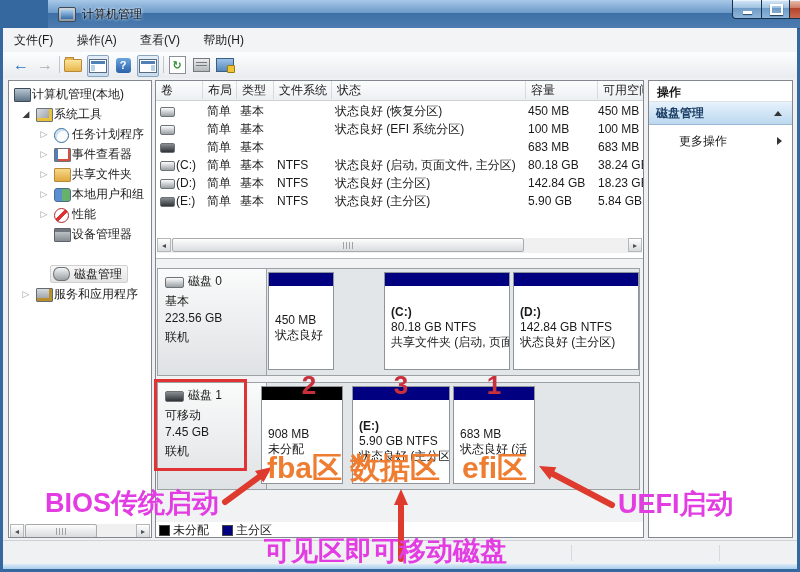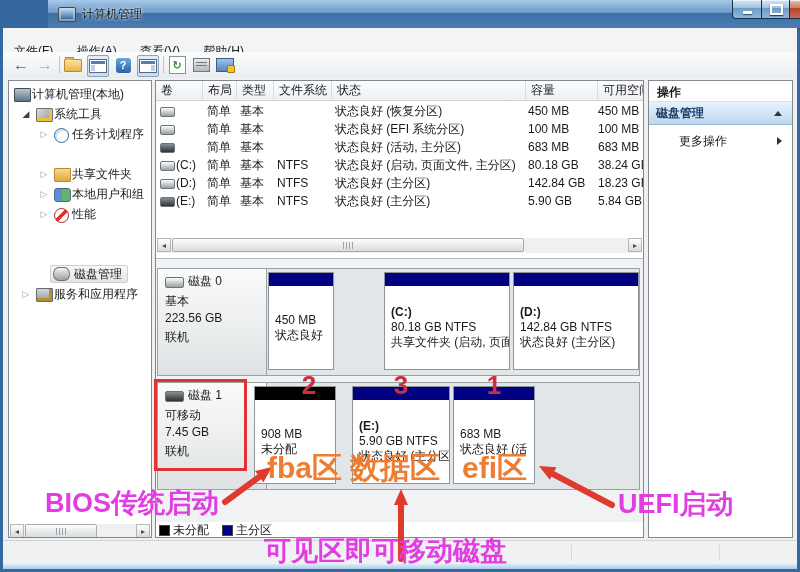--- a/index.html
+++ b/index.html
@@ -17,21 +17,21 @@
     background:linear-gradient(#d7e9f8,#9dc0e0 45%,#6f9cc6 46%,#8fb6da);display:flex;align-items:center;justify-content:center;
     color:#fff;box-shadow:inset 0 1px 0 #eaf4fc;}
   #btn-min{left:684px;width:29px;border-radius:0 0 0 4px;}
   #btn-max{left:713px;width:28px;}
   #btn-close{left:741px;width:45px;border-radius:0 0 4px 0;background:linear-gradient(#e8c2b4,#cf7a63 45%,#b4432c 46%,#c96a50);}
   .glyph-min{width:9px;height:3px;background:#fff;box-shadow:0 1px 1px #2a4a66;margin-top:6px;}
   .glyph-max{width:9px;height:7px;border:2px solid #fff;box-shadow:0 1px 1px #2a4a66;}
   #btn-close::before{content:"\00d7";font-size:14px;font-weight:bold;text-shadow:0 1px 1px #5e1d10;}
 
   .menubar{position:absolute;left:3px;top:28px;width:794px;height:24px;background:#f3f4f5;border-bottom:1px solid #dfe2e5;}
-  .mitem{display:inline-block;padding:11px 9px;line-height:24px;margin-left:2px;}
+  .mitem{display:inline-block;padding:0 9px;line-height:24px;margin-left:2px;}
   .toolbar{position:absolute;left:3px;top:52px;width:794px;height:26px;
     background:linear-gradient(#fcfdfe,#e9ecef);border-bottom:1px solid #c8ccd0;}
   .tbtn{position:absolute;top:3px;width:20px;height:20px;display:flex;align-items:center;justify-content:center;}
   .tsep{position:absolute;top:4px;width:1px;height:17px;background:#c3c7cb;}
   .pressed{border:1px solid #8aa5bd;border-radius:2px;background:linear-gradient(#e3eefa,#c8dcef);}
   #tb-back::before{content:"\2190";color:#2f74b8;font-weight:bold;font-size:16px;}
   #tb-fwd::before{content:"\2192";color:#a9adb2;font-weight:bold;font-size:16px;}
   .ico-folder{width:16px;height:11px;background:linear-gradient(#fbe49a,#e8b54d);border:1px solid #b8893a;border-radius:1px;position:relative;}
   .ico-folder::before{content:"";position:absolute;top:-3px;left:0;width:7px;height:2px;background:#e8b54d;border:1px solid #b8893a;border-bottom:none;}
   .ico-win{width:16px;height:12px;border:1px solid #5a6b7d;background:#fff;position:relative;}
@@ -191,34 +191,43 @@
     <div class="titem" style="top:23px">
       <span class="exp open" style="left:11px"></span>
       <span class="ticon icon-tools" style="left:27px"></span>
       <span class="tlabel" style="left:45px">系统工具</span>
     </div>
     <div class="titem" style="top:43px">
       <span class="exp closed" style="left:29px"></span>
       <span class="ticon icon-clock" style="left:45px"></span>
       <span class="tlabel" style="left:63px">任务计划程序</span>
     </div>
+    <div class="titem" style="top:63px">
+      <span class="exp closed" style="left:29px"></span>
+      <span class="ticon icon-event" style="left:45px"></span>
+      <span class="tlabel" style="left:63px">事件查看器</span>
+    </div>
     <div class="titem" style="top:83px">
       <span class="exp closed" style="left:29px"></span>
       <span class="ticon icon-share" style="left:45px"></span>
       <span class="tlabel" style="left:63px">共享文件夹</span>
     </div>
     <div class="titem" style="top:103px">
       <span class="exp closed" style="left:29px"></span>
       <span class="ticon icon-users" style="left:45px"></span>
       <span class="tlabel" style="left:63px">本地用户和组</span>
     </div>
     <div class="titem" style="top:123px">
       <span class="exp closed" style="left:29px"></span>
       <span class="ticon icon-perf" style="left:45px"></span>
       <span class="tlabel" style="left:63px">性能</span>
+    </div>
+    <div class="titem" style="top:143px">
+      <span class="ticon icon-device" style="left:45px"></span>
+      <span class="tlabel" style="left:63px">设备管理器</span>
     </div>
     <div class="titem" style="top:183px">
       <span class="selbox" style="left:41px">
         <span class="ticon icon-disk"></span>
         <span>磁盘管理</span>
       </span>
     </div>
     <div class="titem" style="top:203px">
       <span class="exp closed" style="left:11px"></span>
       <span class="ticon icon-services" style="left:27px"></span>
@@ -262,21 +271,20 @@
       <span class="vcell" style="left:179px">状态良好 (EFI 系统分区)</span>
       <span class="vcell" style="left:372px">100 MB</span>
       <span class="vcell" style="left:442px">100 MB</span>
     </div>
     <div class="vrow" style="top:57px">
       <span class="vicon dark" style="left:4px"></span>
       <span class="vcell" style="left:20px"></span>
       <span class="vcell" style="left:51px">简单</span>
       <span class="vcell" style="left:84px">基本</span>
       <span class="vcell" style="left:121px"></span>
-      <span class="vcell" style="left:179px">状态良好 (活动, 主分区)</span>
       <span class="vcell" style="left:372px">683 MB</span>
       <span class="vcell" style="left:442px">683 MB</span>
     </div>
     <div class="vrow" style="top:75px">
       <span class="vicon" style="left:4px"></span>
       <span class="vcell" style="left:20px">(C:)</span>
       <span class="vcell" style="left:51px">简单</span>
       <span class="vcell" style="left:84px">基本</span>
       <span class="vcell" style="left:121px">NTFS</span>
       <span class="vcell" style="left:179px">状态良好 (启动, 页面文件, 主分区)</span>
@@ -348,21 +356,21 @@
       </div>
 
       <div class="dblock" style="top:124px">
         <div class="dinfo">
           <span class="dicon dark"></span>
           <span class="dtitle">磁盘 1</span>
           <span class="dline" style="top:24px">可移动</span>
           <span class="dline" style="top:42px">7.45 GB</span>
           <span class="dline" style="top:60px">联机</span>
         </div>
-        <div class="part" style="left:96px;width:82px">
+        <div class="part" style="left:103px;width:82px">
           <div class="pband band-unallocated"></div>
           <div class="pbody">
 
             <div class="pline">908 MB</div>
             <div class="pline">未分配</div>
           </div>
         </div>
         <div class="part" style="left:194px;width:98px">
           <div class="pband band-primary"></div>
           <div class="pbody">

